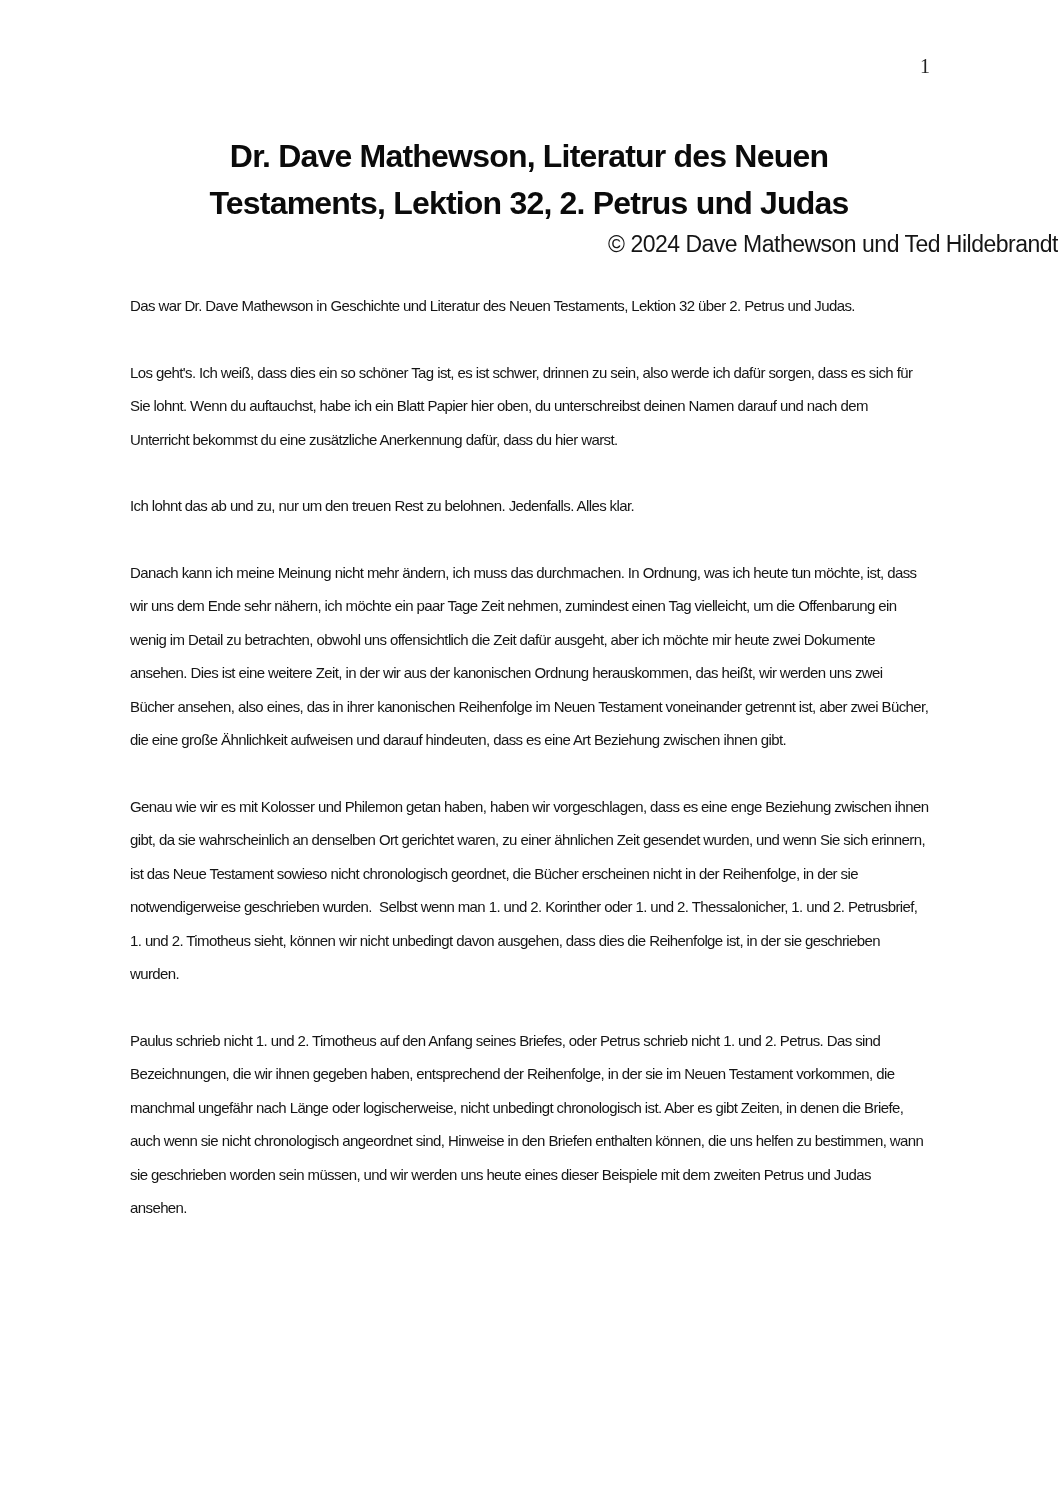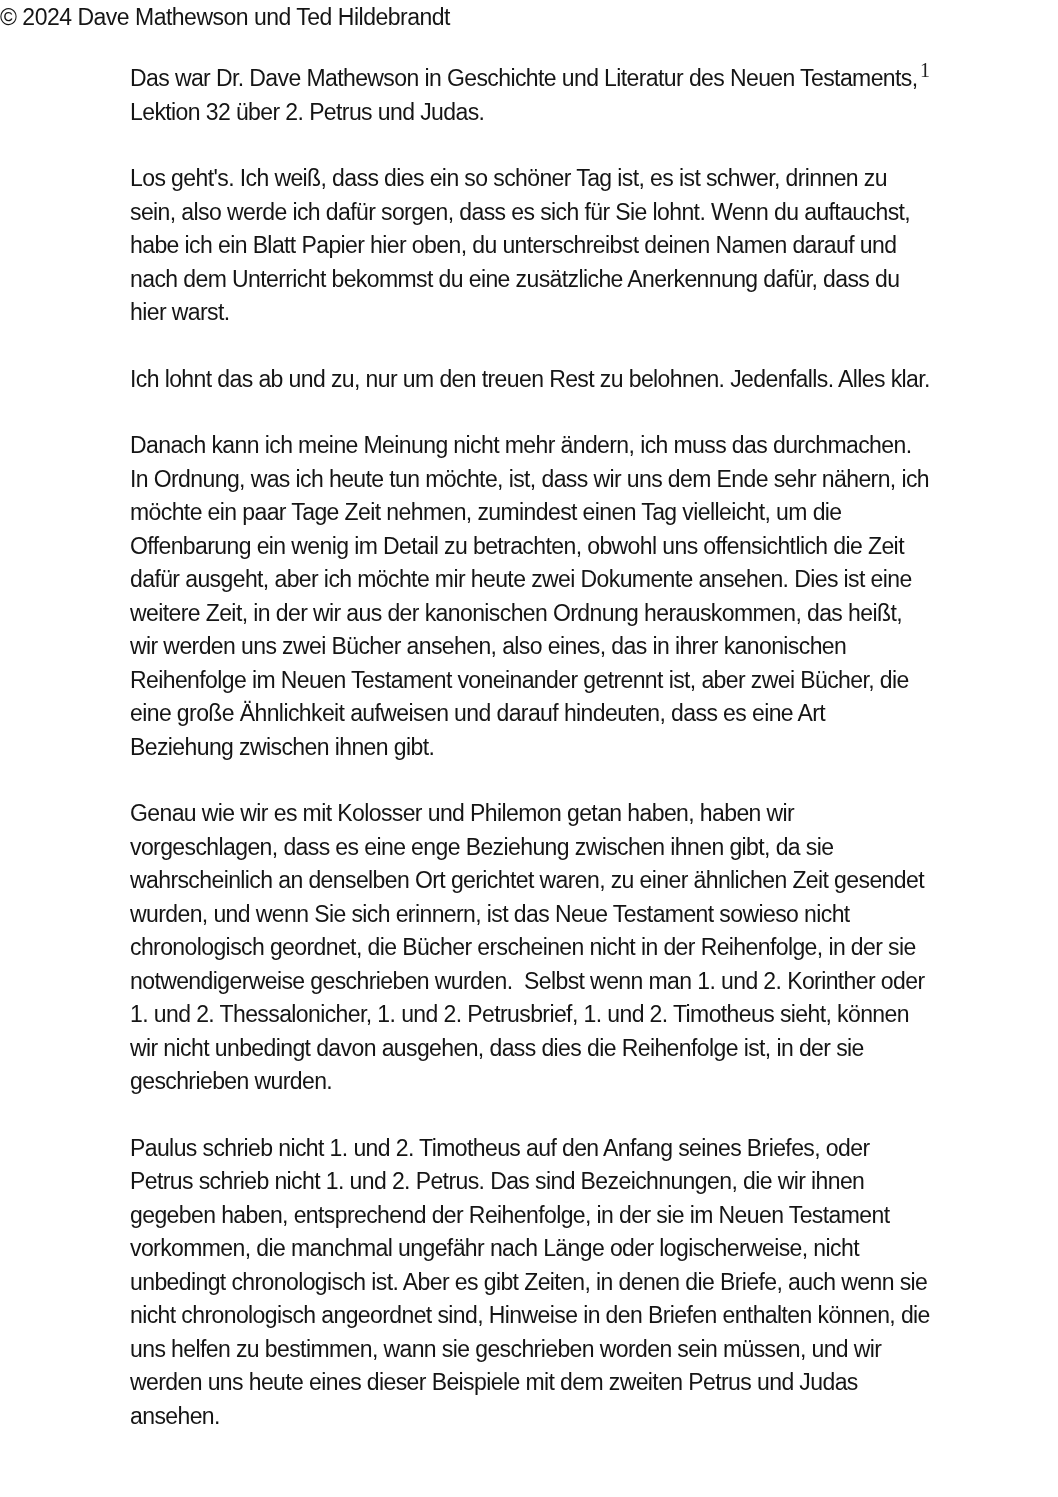--- a/index.html
+++ b/index.html
@@ -30,46 +30,50 @@
     text-align: center;
   }
   .title-line {
     font-size: 32px;
     font-weight: bold;
     letter-spacing: -0.8px;
     line-height: 47px;
     color: #0b0b0b;
   }
   .byline {
-    text-align: left;
+    text-align: right;
     font-size: 23px;
     letter-spacing: -0.5px;
     margin-top: 4px;
     color: #151515;
   }
   .body-text {
     margin: 31px 128px 0 130px;
     width: 800px;
   }
   .body-text p {
-    font-size: 23px;
+    font-size: 15px;
     letter-spacing: -0.6px;
     line-height: 33.5px;
     margin-bottom: 33px;
     white-space: pre-wrap;
     color: #151515;
   }
 </style>
 </head>
 <body>
 
 <div class="page">
 
   <div class="page-number">1</div>
 
+  <div class="title-block">
+    <div class="title-line">Dr. Dave Mathewson, Literatur des Neuen</div>
+    <div class="title-line">Testaments, Lektion 32, 2. Petrus und Judas</div>
+  </div>
 
   <div class="byline">© 2024 Dave Mathewson und Ted Hildebrandt</div>
 
   <div class="body-text">
     <p>Das war Dr. Dave Mathewson in Geschichte und Literatur des Neuen Testaments, Lektion 32 über 2. Petrus und Judas.</p>
     <p>Los geht's. Ich weiß, dass dies ein so schöner Tag ist, es ist schwer, drinnen zu sein, also werde ich dafür sorgen, dass es sich für Sie lohnt. Wenn du auftauchst, habe ich ein Blatt Papier hier oben, du unterschreibst deinen Namen darauf und nach dem Unterricht bekommst du eine zusätzliche Anerkennung dafür, dass du hier warst.</p>
     <p>Ich lohnt das ab und zu, nur um den treuen Rest zu belohnen. Jedenfalls. Alles klar.</p>
     <p>Danach kann ich meine Meinung nicht mehr ändern, ich muss das durchmachen. In Ordnung, was ich heute tun möchte, ist, dass wir uns dem Ende sehr nähern, ich möchte ein paar Tage Zeit nehmen, zumindest einen Tag vielleicht, um die Offenbarung ein wenig im Detail zu betrachten, obwohl uns offensichtlich die Zeit dafür ausgeht, aber ich möchte mir heute zwei Dokumente ansehen. Dies ist eine weitere Zeit, in der wir aus der kanonischen Ordnung herauskommen, das heißt, wir werden uns zwei Bücher ansehen, also eines, das in ihrer kanonischen Reihenfolge im Neuen Testament voneinander getrennt ist, aber zwei Bücher, die eine große Ähnlichkeit aufweisen und darauf hindeuten, dass es eine Art Beziehung zwischen ihnen gibt.</p>
     <p>Genau wie wir es mit Kolosser und Philemon getan haben, haben wir vorgeschlagen, dass es eine enge Beziehung zwischen ihnen gibt, da sie wahrscheinlich an denselben Ort gerichtet waren, zu einer ähnlichen Zeit gesendet wurden, und wenn Sie sich erinnern, ist das Neue Testament sowieso nicht chronologisch geordnet, die Bücher erscheinen nicht in der Reihenfolge, in der sie notwendigerweise geschrieben wurden.  Selbst wenn man 1. und 2. Korinther oder 1. und 2. Thessalonicher, 1. und 2. Petrusbrief, 1. und 2. Timotheus sieht, können wir nicht unbedingt davon ausgehen, dass dies die Reihenfolge ist, in der sie geschrieben wurden.</p>
     <p>Paulus schrieb nicht 1. und 2. Timotheus auf den Anfang seines Briefes, oder Petrus schrieb nicht 1. und 2. Petrus. Das sind Bezeichnungen, die wir ihnen gegeben haben, entsprechend der Reihenfolge, in der sie im Neuen Testament vorkommen, die manchmal ungefähr nach Länge oder logischerweise, nicht unbedingt chronologisch ist. Aber es gibt Zeiten, in denen die Briefe, auch wenn sie nicht chronologisch angeordnet sind, Hinweise in den Briefen enthalten können, die uns helfen zu bestimmen, wann sie geschrieben worden sein müssen, und wir werden uns heute eines dieser Beispiele mit dem zweiten Petrus und Judas ansehen.</p>

